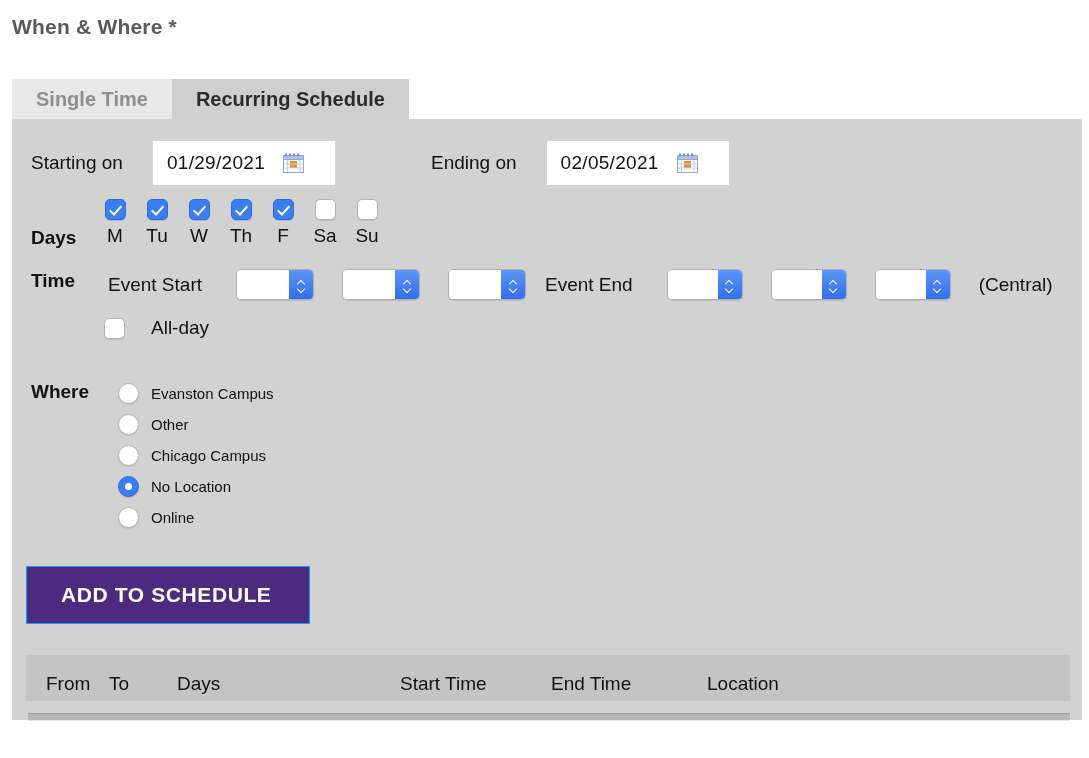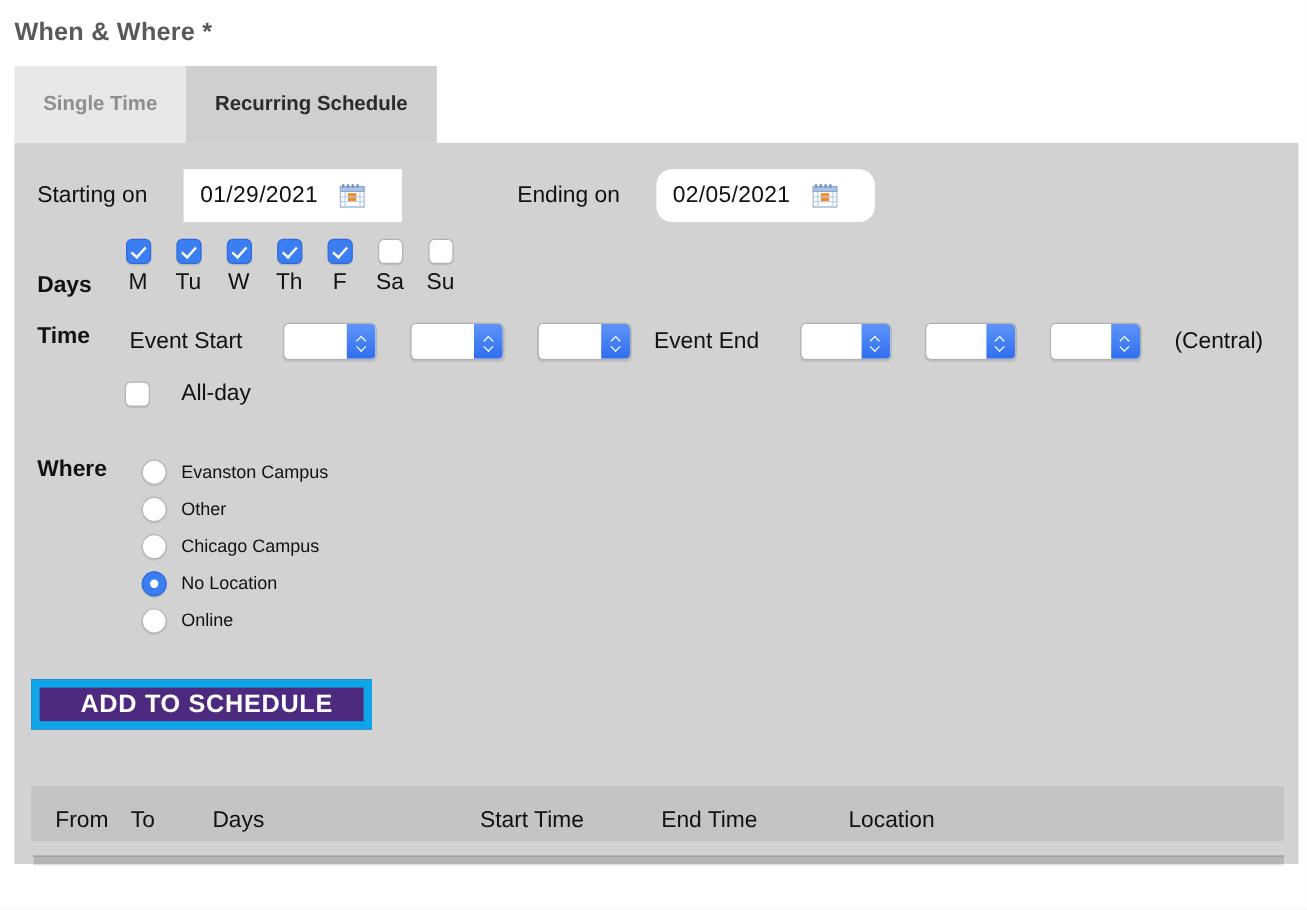--- a/index.html
+++ b/index.html
@@ -30,26 +30,26 @@
   
   .tab-strip {
     position: absolute;
     left: 12px;
     top: 67px;
     display: flex;
     align-items: flex-end;
     height: 52px;
   }
   .tab {
-    height: 64px;
+    height: 40px;
     box-sizing: border-box;
     display: flex;
     align-items: center;
     justify-content: center;
-    font-size: 17px;
+    font-size: 20px;
     font-weight: bold;
     cursor: pointer;
     user-select: none;
   }
   .tab.inactive {
     background: #e8e8e8;
     color: #8e8e8e;
     padding: 0 24px;
   }
   .tab.active {
@@ -257,23 +257,23 @@
     color: #111;
     white-space: nowrap;
   }
 
   
   .add-btn {
     position: absolute;
     left: 26px;
     top: 566px;
     width: 284px;
-    height: 42px;
+    height: 58px;
     background: #4d2a7f;
-    border: 7px solid #0ea5e9;
+    border: 1px solid #0ea5e9;
     color: #ffffff;
     font-size: 21px;
     font-weight: bold;
     letter-spacing: 0.6px;
     display: flex;
     align-items: center;
     padding-left: 34px;
     box-sizing: border-box;
     cursor: pointer;
   }
@@ -337,21 +337,21 @@
           <rect x="14" y="0.5" width="2" height="3" fill="#7d93b8"></rect>
           <rect x="7" y="8" width="7" height="7" fill="#f28c28"></rect>
           <path d="M4.5 7 V19 M17 7 V19 M1 11 H20 M1 15 H20" stroke="#bcd0ea" stroke-width="1" fill="none"></path>
         </svg>
       </span>
     </div>
   </div>
 
   <div class="row" style="left:419px; top:22px;">
     <span class="lbl">Ending on</span>
-    <div class="date-field" style="margin-left:18px; width:182px;border-radius:13px;">
+    <div class="date-field" style="margin-left:18px; width:182px;">
       <span class="date-value">02/05/2021</span>
       <span class="cal-icon">
         <svg width="21" height="21" viewBox="0 0 21 21">
           <rect x="0.5" y="2.5" width="20" height="17" fill="#ffffff" stroke="#8fa8cf"></rect>
           <rect x="0.5" y="2.5" width="20" height="4" fill="#a8c4e8" stroke="#8fa8cf"></rect>
           <rect x="2" y="0.5" width="2" height="3" fill="#7d93b8"></rect>
           <rect x="6" y="0.5" width="2" height="3" fill="#7d93b8"></rect>
           <rect x="10" y="0.5" width="2" height="3" fill="#7d93b8"></rect>
           <rect x="14" y="0.5" width="2" height="3" fill="#7d93b8"></rect>
           <rect x="7" y="8" width="7" height="7" fill="#f28c28"></rect>

